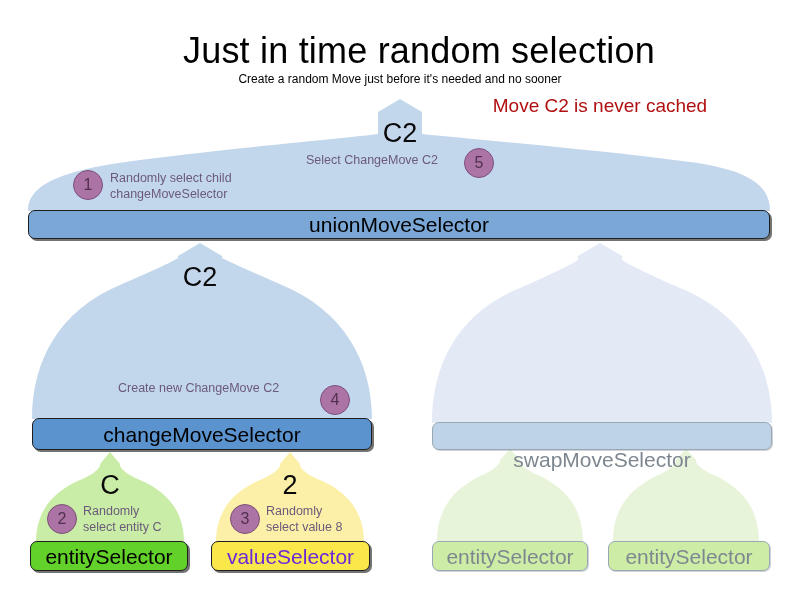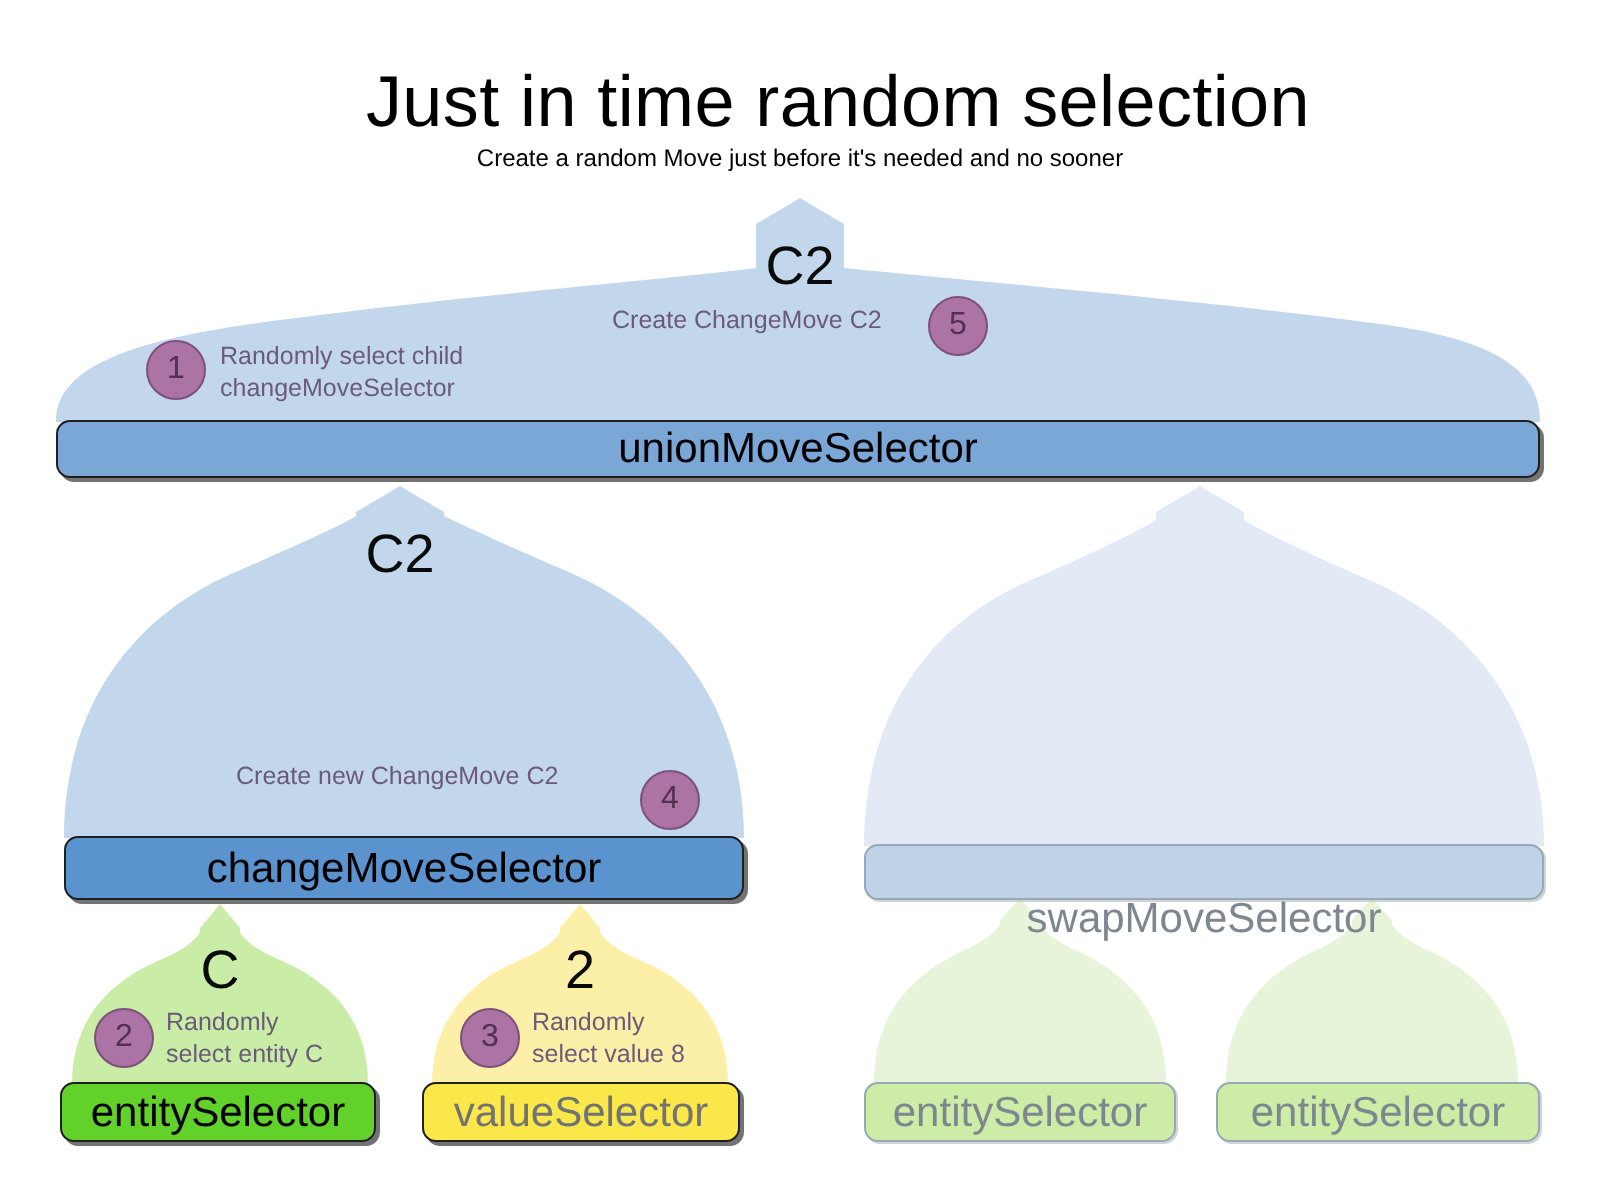--- a/index.html
+++ b/index.html
@@ -81,36 +81,37 @@
     <path d="M 613 542
          C 613 510, 628 490, 656 476
          C 668 471, 674 466, 676 462
          L 676 460 L 686 449 L 696 460 L 696 462
          C 698 466, 704 471, 716 476
          C 744 490, 759 510, 759 542 Z" fill="#e7f4da" stroke="none"></path>
   </svg>
 
   <div class="ttl" id="title">Just in time random selection</div>
   <div class="ttl" id="subtitle">Create a random Move just before it's needed and no sooner</div>
+  <div class="ttl" id="neverCached">Move C2 is never cached</div>
 
   <div id="nodes">
       <div class="boxlabel" style="left: 28px; top: 210px; width: 742px; height: 29px; background: rgb(123, 167, 215); border: 1.6px solid rgb(31, 31, 31); border-radius: 7px; box-shadow: rgba(0, 0, 0, 0.55) 2px 2px 0px;">
         <span style="color: rgb(0, 0, 0); font-size: 21px;">unionMoveSelector</span>
       </div>
       <div class="boxlabel" style="left: 32px; top: 418px; width: 340px; height: 32px; background: rgb(91, 147, 207); border: 1.6px solid rgb(31, 31, 31); border-radius: 7px; box-shadow: rgba(0, 0, 0, 0.55) 2px 2px 0px;">
         <span style="color: rgb(0, 0, 0); font-size: 21px;">changeMoveSelector</span>
       </div>
       <div class="boxlabel" style="left: 432px; top: 422px; width: 340px; height: 28px; background: rgb(190, 210, 232); border: 1.6px solid rgb(154, 168, 181); border-radius: 7px; box-shadow: rgba(150, 160, 170, 0.45) 1px 1px 0px;">
         <span style="color: rgb(126, 135, 144); font-size: 21px; margin-top: 46px;">swapMoveSelector</span>
       </div>
       <div class="boxlabel" style="left: 30px; top: 541px; width: 158px; height: 30px; background: rgb(98, 209, 42); border: 1.6px solid rgb(31, 31, 31); border-radius: 7px; box-shadow: rgba(0, 0, 0, 0.55) 2px 2px 0px;">
         <span style="color: rgb(0, 0, 0); font-size: 21px;">entitySelector</span>
       </div>
       <div class="boxlabel" style="left: 211px; top: 541px; width: 159px; height: 30px; background: rgb(250, 232, 74); border: 1.6px solid rgb(31, 31, 31); border-radius: 7px; box-shadow: rgba(0, 0, 0, 0.55) 2px 2px 0px;">
-        <span style="color: #737373; font-size: 21px;">valueSelector</span>
+        <span style="color: #6d28d9; font-size: 21px;">valueSelector</span>
       </div>
       <div class="boxlabel" style="left: 432px; top: 541px; width: 156px; height: 30px; background: rgb(205, 237, 166); border: 1.6px solid rgb(154, 168, 181); border-radius: 7px; box-shadow: rgba(150, 160, 170, 0.45) 1px 1px 0px;">
         <span style="color: rgb(126, 135, 144); font-size: 21px;">entitySelector</span>
       </div>
       <div class="boxlabel" style="left: 608px; top: 541px; width: 162px; height: 30px; background: rgb(205, 237, 166); border: 1.6px solid rgb(154, 168, 181); border-radius: 7px; box-shadow: rgba(150, 160, 170, 0.45) 1px 1px 0px;">
         <span style="color: rgb(126, 135, 144); font-size: 21px;">entitySelector</span>
       </div>
     </div>
 
   <div id="flows">
@@ -121,21 +122,21 @@
     </div>
 
   <div id="steps">
       <div class="badge" style="left: 73px; top: 170px;">1</div>
       <div class="note l" style="left: 110px; top: 170px;">
         <div>Randomly select child</div>
         <div>changeMoveSelector</div>
       </div>
       <div class="badge" style="left: 464px; top: 148px;">5</div>
       <div class="note r" style="left: 306px; top: 152px;">
-        <div>Create ChangeMove C2</div>
+        <div>Select ChangeMove C2</div>
       </div>
       <div class="badge" style="left: 320px; top: 385px;">4</div>
       <div class="note r" style="left: 118px; top: 380px;">
         <div>Create new ChangeMove C2</div>
       </div>
       <div class="badge" style="left: 47px; top: 504px;">2</div>
       <div class="note l" style="left: 83px; top: 503px;">
         <div>Randomly</div>
         <div>select entity C</div>
       </div>

